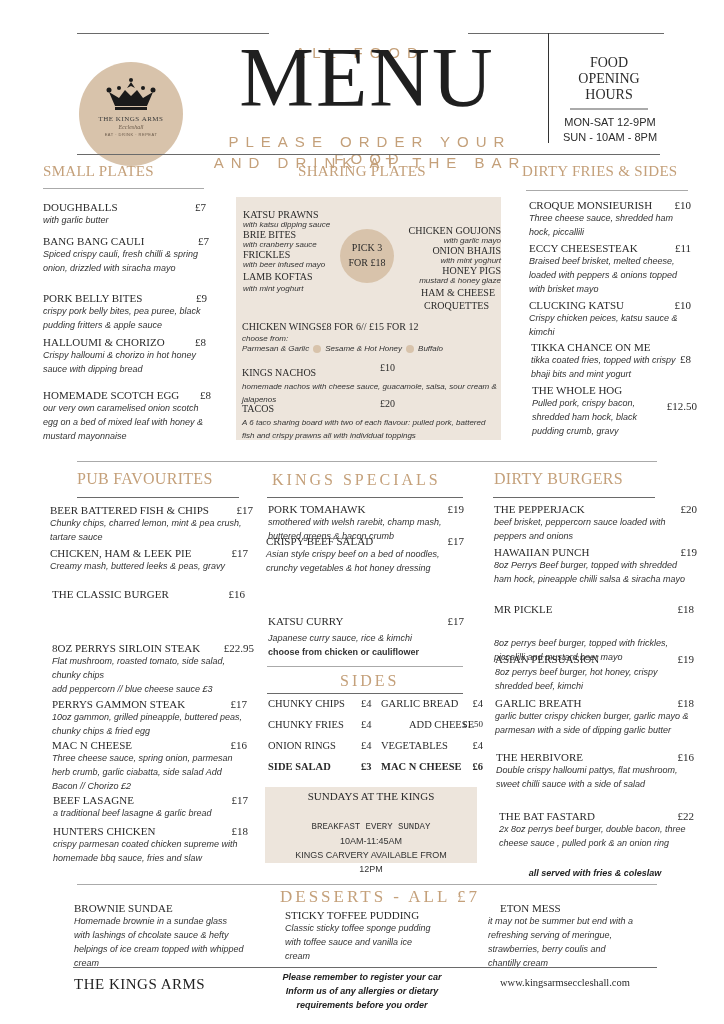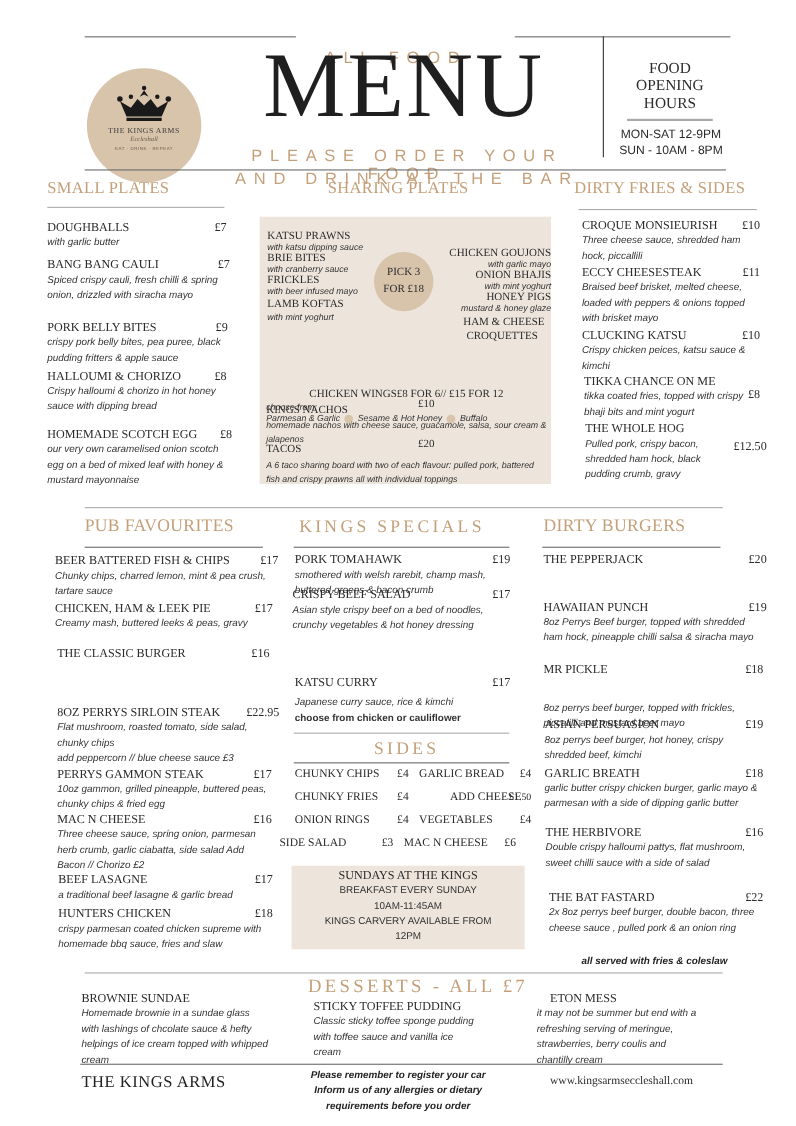--- a/index.html
+++ b/index.html
@@ -157,21 +157,21 @@
   <div class="sh-desc">with garlic mayo</div>
   <div class="sh-name">ONION BHAJIS</div>
   <div class="sh-desc">with mint yoghurt</div>
   <div class="sh-name">HONEY PIGS</div>
   <div class="sh-desc">mustard &amp; honey glaze</div>
   <div class="sh-name" style="margin-top:2px; padding-right:6px;">HAM &amp; CHEESE</div>
   <div class="sh-name" style="margin-top:2px; padding-right:12px;">CROQUETTES</div>
 </div>
 
 <div class="abs" style="left:242px; top:321px; width:255px;">
-  <div style="display:flex; justify-content:center;margin-top:32px;">
+  <div style="display:flex; justify-content:flex-start;">
     <span class="sh-name">CHICKEN WINGS</span>
     <span class="sh-name">£8 FOR 6// £15 FOR 12</span>
   </div>
   <div class="sh-desc" style="margin-top:2px;">choose from:</div>
   <div class="sh-desc" style="margin-top:1px;">
     <span>Parmesan &amp; Garlic</span><span class="dot"></span><span>Sesame &amp; Hot Honey</span><span class="dot"></span><span>Buffalo</span>
   </div>
 </div>
 <div class="abs" style="left:242px; top:362px; width:255px;">
   <span class="sh-name">KINGS NACHOS</span>
@@ -330,43 +330,44 @@
   <span style="position:absolute; left:93px;">£4</span>
   <span style="position:absolute; left:113px;margin-left:28px;">ADD CHEESE</span>
   <span style="position:absolute; right:0; font-size:9px;">£1.50</span>
 </div>
 <div class="side-row" style="left:268px; top:740px; width:215px;">
   <span>ONION RINGS</span>
   <span style="position:absolute; left:93px;">£4</span>
   <span style="position:absolute; left:113px;">VEGETABLES</span>
   <span style="position:absolute; right:0;">£4</span>
 </div>
-<div class="side-row" style="left:254px; top:761px; width:215px;">
+<div class="side-row" style="left:268px; top:761px; width:215px;font-weight:bold;">
   <span>SIDE SALAD</span>
   <span style="position:absolute; left:93px;">£3</span>
   <span style="position:absolute; left:113px;">MAC N CHEESE</span>
   <span style="position:absolute; right:0;">£6</span>
 </div>
 
 <div class="abs sunday-box">
   <div class="t">SUNDAYS AT THE KINGS</div>
-  <div class="l" style="margin-top:0;">BREAKFAST EVERY SUNDAY</div>
+  <div class="l" style="margin-top:18px;font-family:Liberation Mono, monospace;">BREAKFAST EVERY SUNDAY</div>
   <div class="l">10AM-11:45AM</div>
   <div class="l">KINGS CARVERY AVAILABLE FROM</div>
   <div class="l">12PM</div>
 </div>
 
 <div class="abs sec-h" style="left:494px; top:470px; font-size:16px;">DIRTY BURGERS</div>
 <div class="hline" style="left:493px; top:497px; width:162px;"></div>
 
 <div class="item" style="left:494px; top:503px; width:203px;">
   <div class="row">
       <span class="name">THE PEPPERJACK</span>
       <span class="price">£20</span>
     </div>
+  <div class="desc" style="width:185px;">beef brisket, peppercorn sauce loaded with peppers and onions</div>
 </div>
 <div class="item" style="left:494px; top:546px; width:203px;">
   <div class="row">
       <span class="name">HAWAIIAN PUNCH</span>
       <span class="price">£19</span>
     </div>
   <div class="desc" style="width:200px;">8oz Perrys Beef burger, topped with shredded ham hock, pineapple chilli salsa &amp; siracha mayo</div>
 </div>
 <div class="item" style="left:494px; top:603px; width:200px;">
   <div class="row">

